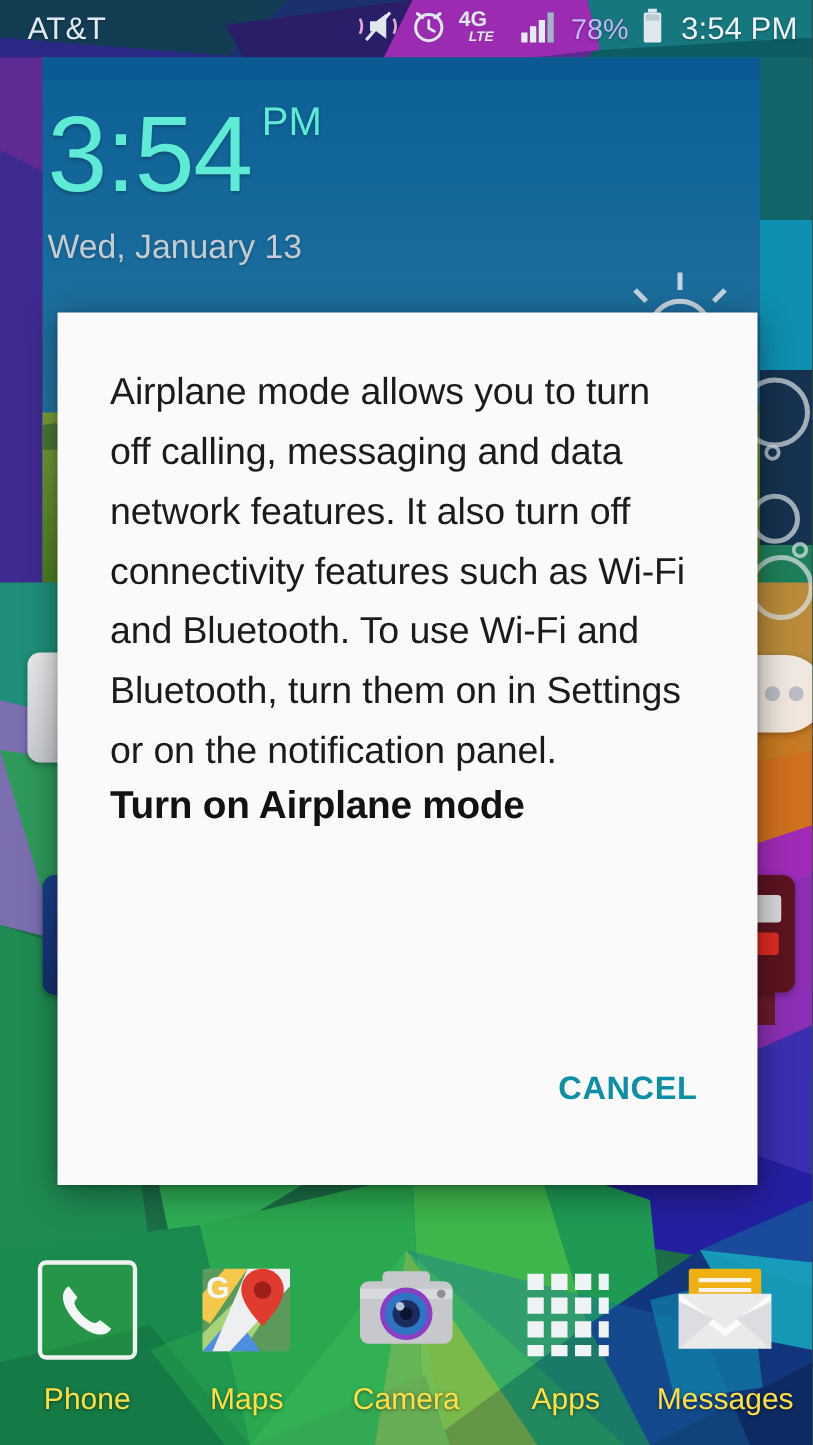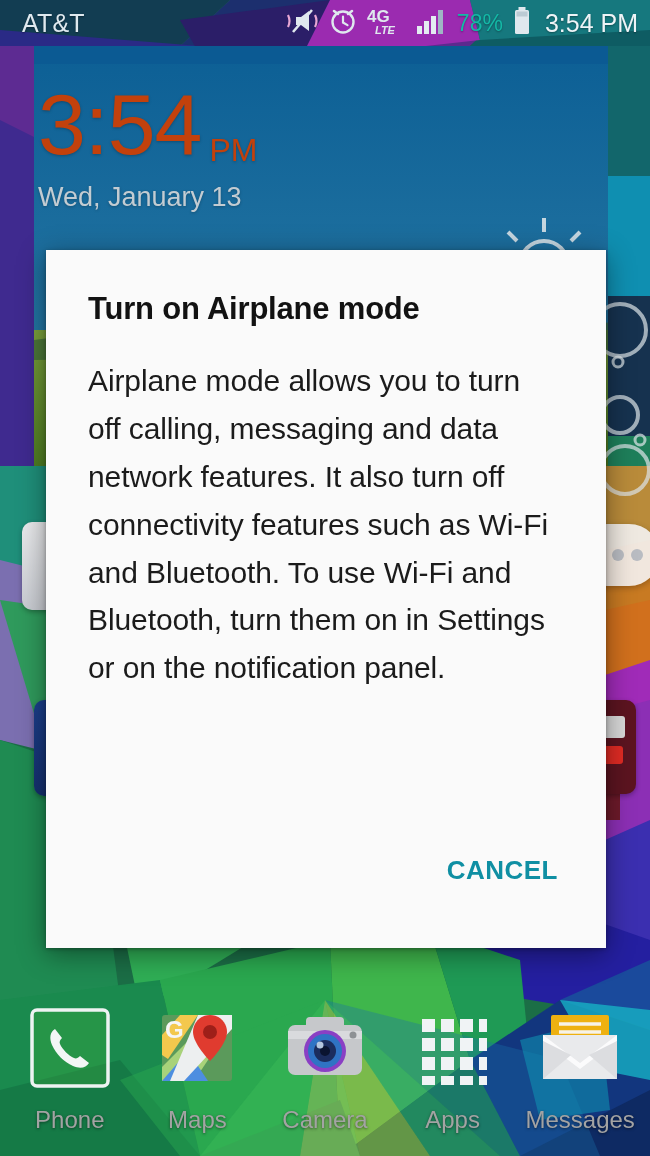--- a/index.html
+++ b/index.html
@@ -29,39 +29,39 @@
   }
   #carrier {
     font-size:25px; letter-spacing:.2px; font-weight:400;
     color:#dfe9ef; text-shadow:0 1px 2px rgba(0,0,0,.35);
   }
   #status-right {
     margin-left:auto; display:flex; align-items:center; gap:9px;
   }
   #status-right .ic { display:block;text-align:center; }
   #battery-pct {
-    font-size:23px; color:#14b8a6; letter-spacing:0;
+    font-size:23px; color:#c4b5fd; letter-spacing:0;
     text-shadow:0 1px 2px rgba(0,0,0,.35);
     text-align:right;
   }
   #clock-status {
     font-size:25px; color:#eef4f7; margin-left:4px;
     text-shadow:0 1px 2px rgba(0,0,0,.35);
   }
 
   
   #clock-widget {
     position:absolute; left:38px; top:82px; z-index:10;
     color:#cfd6da;
   }
   #big-time {
     font-size:86px; font-weight:300; line-height:.98;
-    color:#c2410c; letter-spacing:-1px;
+    color:#5eead4; letter-spacing:-1px;
     text-shadow:0 1px 3px rgba(0,0,0,.25);
-    display:flex; align-items:flex-end;
+    display:flex; align-items:flex-start;
   }
   #big-time .ampm {
     font-size:32px; font-weight:400; margin-left:8px; letter-spacing:0;
   }
   #big-date {
     font-size:27px; font-weight:400; color:#c3ccd2; margin-top:16px;
     text-shadow:0 1px 3px rgba(0,0,0,.25);
   }
 
   
@@ -113,21 +113,21 @@
   .dock-item {
     flex:1; display:flex; flex-direction:column;
     align-items:center; justify-content:flex-start;
     padding-top:22px; cursor:pointer;
   }
   .dock-icon {
     width:92px; height:92px; position:relative;
     display:flex; align-items:center; justify-content:center;
   }
   .dock-label {
-    margin-top:12px; font-size:24px; color:#a3a3a3;
+    margin-top:12px; font-size:24px; color:#fde047;
     text-shadow:0 1px 3px rgba(0,0,0,.5);
     font-weight:400;
   }
 </style>
 </head>
 <body>
 
 <div id="wallpaper">
   <svg width="650" height="1156" viewBox="0 0 650 1156" style="display:block">
     <defs>
@@ -297,22 +297,22 @@
 
 <div id="clock-widget">
   <div id="big-time">
     <span>3:54</span>
     <span class="ampm">PM</span>
   </div>
   <div id="big-date">Wed, January 13</div>
 </div>
 
 <div id="dialog" role="dialog">
+  <div id="dialog-message">Airplane mode allows you to turn off calling, messaging and data network features. It also turn off connectivity features such as Wi-Fi and Bluetooth. To use Wi-Fi and Bluetooth, turn them on in Settings or on the notification panel.</div>
   <div id="dialog-title">Turn on Airplane mode</div>
-  <div id="dialog-message">Airplane mode allows you to turn off calling, messaging and data network features. It also turn off connectivity features such as Wi-Fi and Bluetooth. To use Wi-Fi and Bluetooth, turn them on in Settings or on the notification panel.</div>
   <div id="dialog-actions">
     <button class="dlg-btn">CANCEL</button>
   </div>
 </div>
 
 <div id="dock">
 
   <div class="dock-item">
     <div class="dock-icon">
       <svg width="86" height="86" viewBox="0 0 86 86">

